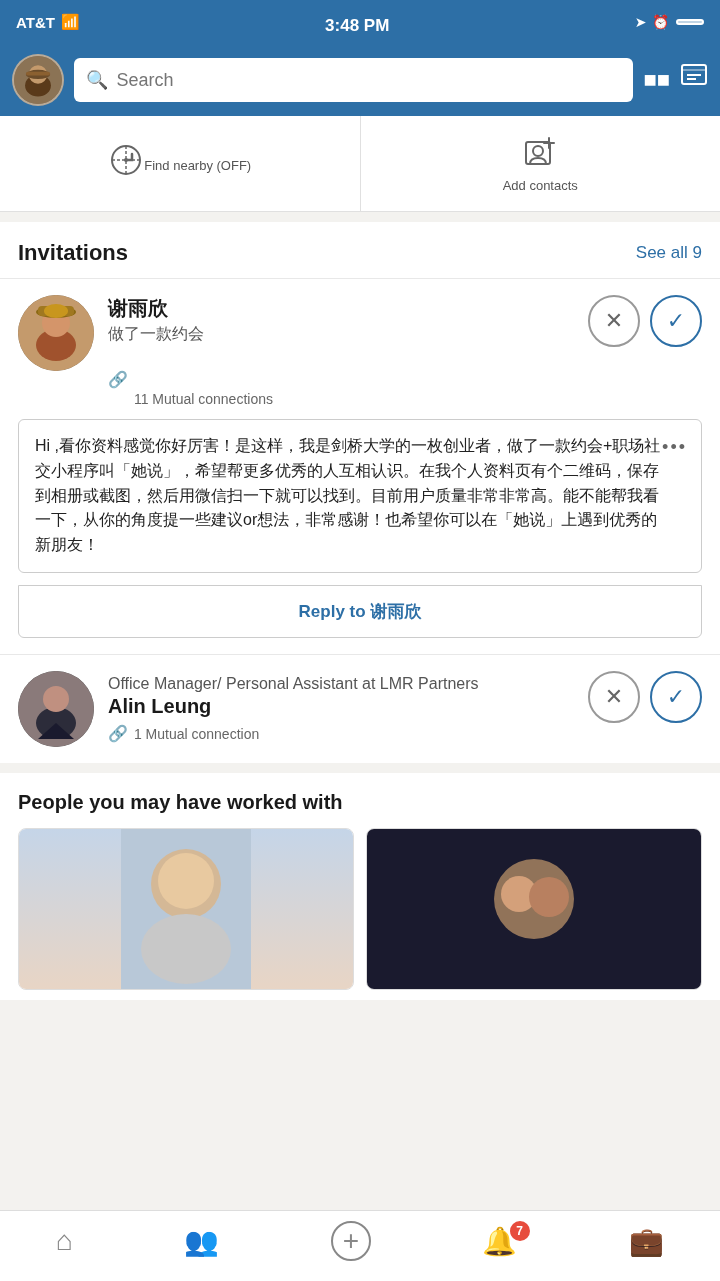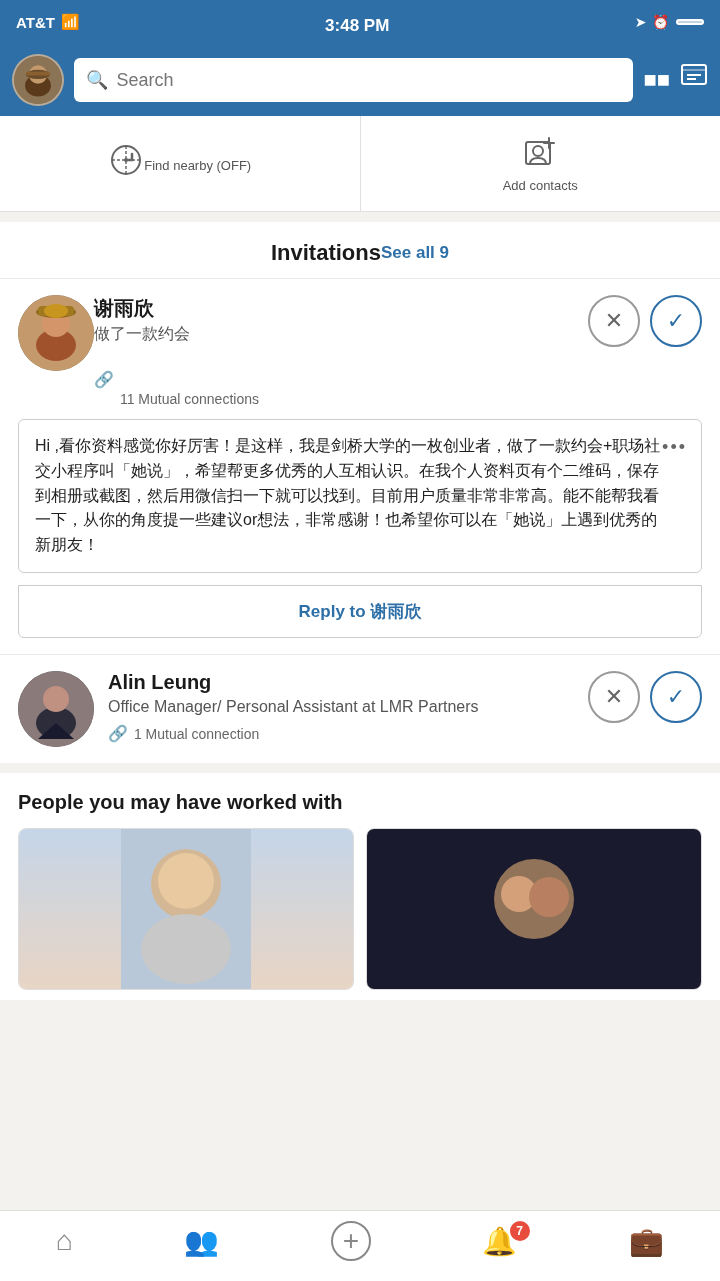--- a/index.html
+++ b/index.html
@@ -99,27 +99,27 @@
           <line x1="22" y1="9" x2="32" y2="9" stroke="#666" stroke-width="2" stroke-linecap="round"></line>
         </svg>
       </span>
       <span style="font-size:13px;color:#555;text-align:center;margin-top:4px;">Add contacts</span>
     </div>
   </div>
 
   <div style="height:10px; background:#f3f2ef;"></div>
 
   <div style="background:white;">
-    <div style="display:flex;justify-content:center;align-items:center;padding:18px 18px 12px;">
+    <div style="display:flex;justify-content:space-between;align-items:center;padding:18px 18px 12px;">
       <span style="font-size:22px;font-weight:600;color:#1a1a1a;">Invitations</span>
-      <span style="font-size:17px;color:#2d6fa6;font-weight:700;cursor:pointer;">See all 9</span>
+      <span style="font-size:17px;color:#2d6fa6;font-weight:400;cursor:pointer;">See all 9</span>
     </div>
 
     <div style="border-top:1px solid #e8e8e8; padding:16px 18px 0;">
-      <div style="display:flex; align-items:flex-start; ">
+      <div style="display:flex; align-items:flex-start; gap:14px;">
         <div style="width:76px;height:76px;border-radius:50%;overflow:hidden;flex-shrink:0;background:#8b7355;">
           <svg width="76" height="76" viewBox="0 0 76 76">
             <circle cx="38" cy="38" r="38" fill="#c49a6c"></circle>
             <ellipse cx="38" cy="50" rx="20" ry="16" fill="#a0522d"></ellipse>
             <circle cx="38" cy="28" r="14" fill="#d4956a"></circle>
 
             <ellipse cx="38" cy="17" rx="20" ry="6" fill="#8b6914"></ellipse>
             <rect x="20" y="11" width="36" height="10" rx="4" fill="#a07820"></rect>
             <ellipse cx="38" cy="16" rx="12" ry="7" fill="#c8961e"></ellipse>
           </svg>
@@ -152,22 +152,22 @@
         <div style="width:76px;height:76px;border-radius:50%;overflow:hidden;flex-shrink:0;background:#555;">
           <svg width="76" height="76" viewBox="0 0 76 76">
             <circle cx="38" cy="38" r="38" fill="#8a7a7a"></circle>
             <ellipse cx="38" cy="52" rx="20" ry="16" fill="#2c2c3a"></ellipse>
             <circle cx="38" cy="28" r="13" fill="#c09080"></circle>
 
             <path d="M20 68 L38 52 L56 68" fill="#1a1a2e"></path>
           </svg>
         </div>
         <div style="flex:1;">
+          <div style="font-size:16px;color:#555;margin-top:2px; line-height:1.4;">Office Manager/ Personal Assistant at LMR Partners</div>
           <div style="font-size:20px;font-weight:700;color:#1a1a1a;">Alin Leung</div>
-          <div style="font-size:16px;color:#555;margin-top:2px; line-height:1.4;">Office Manager/ Personal Assistant at LMR Partners</div>
           <div style="display:flex;align-items:center;gap:6px;margin-top:6px;">
             <span style="color:#2d6fa6;font-size:16px;">🔗</span>
             <span style="font-size:14px;color:#666;">1 Mutual connection</span>
           </div>
         </div>
         <div style="display:flex;gap:10px;align-items:flex-start;flex-shrink:0;">
           <button style="width:52px;height:52px;border-radius:50%;border:2px solid #999;background:white;font-size:22px;cursor:pointer;display:flex;align-items:center;justify-content:center;color:#666;">✕</button>
           <button style="width:52px;height:52px;border-radius:50%;border:2px solid #2d6fa6;background:white;font-size:22px;cursor:pointer;display:flex;align-items:center;justify-content:center;color:#2d6fa6;">✓</button>
         </div>
       </div>

